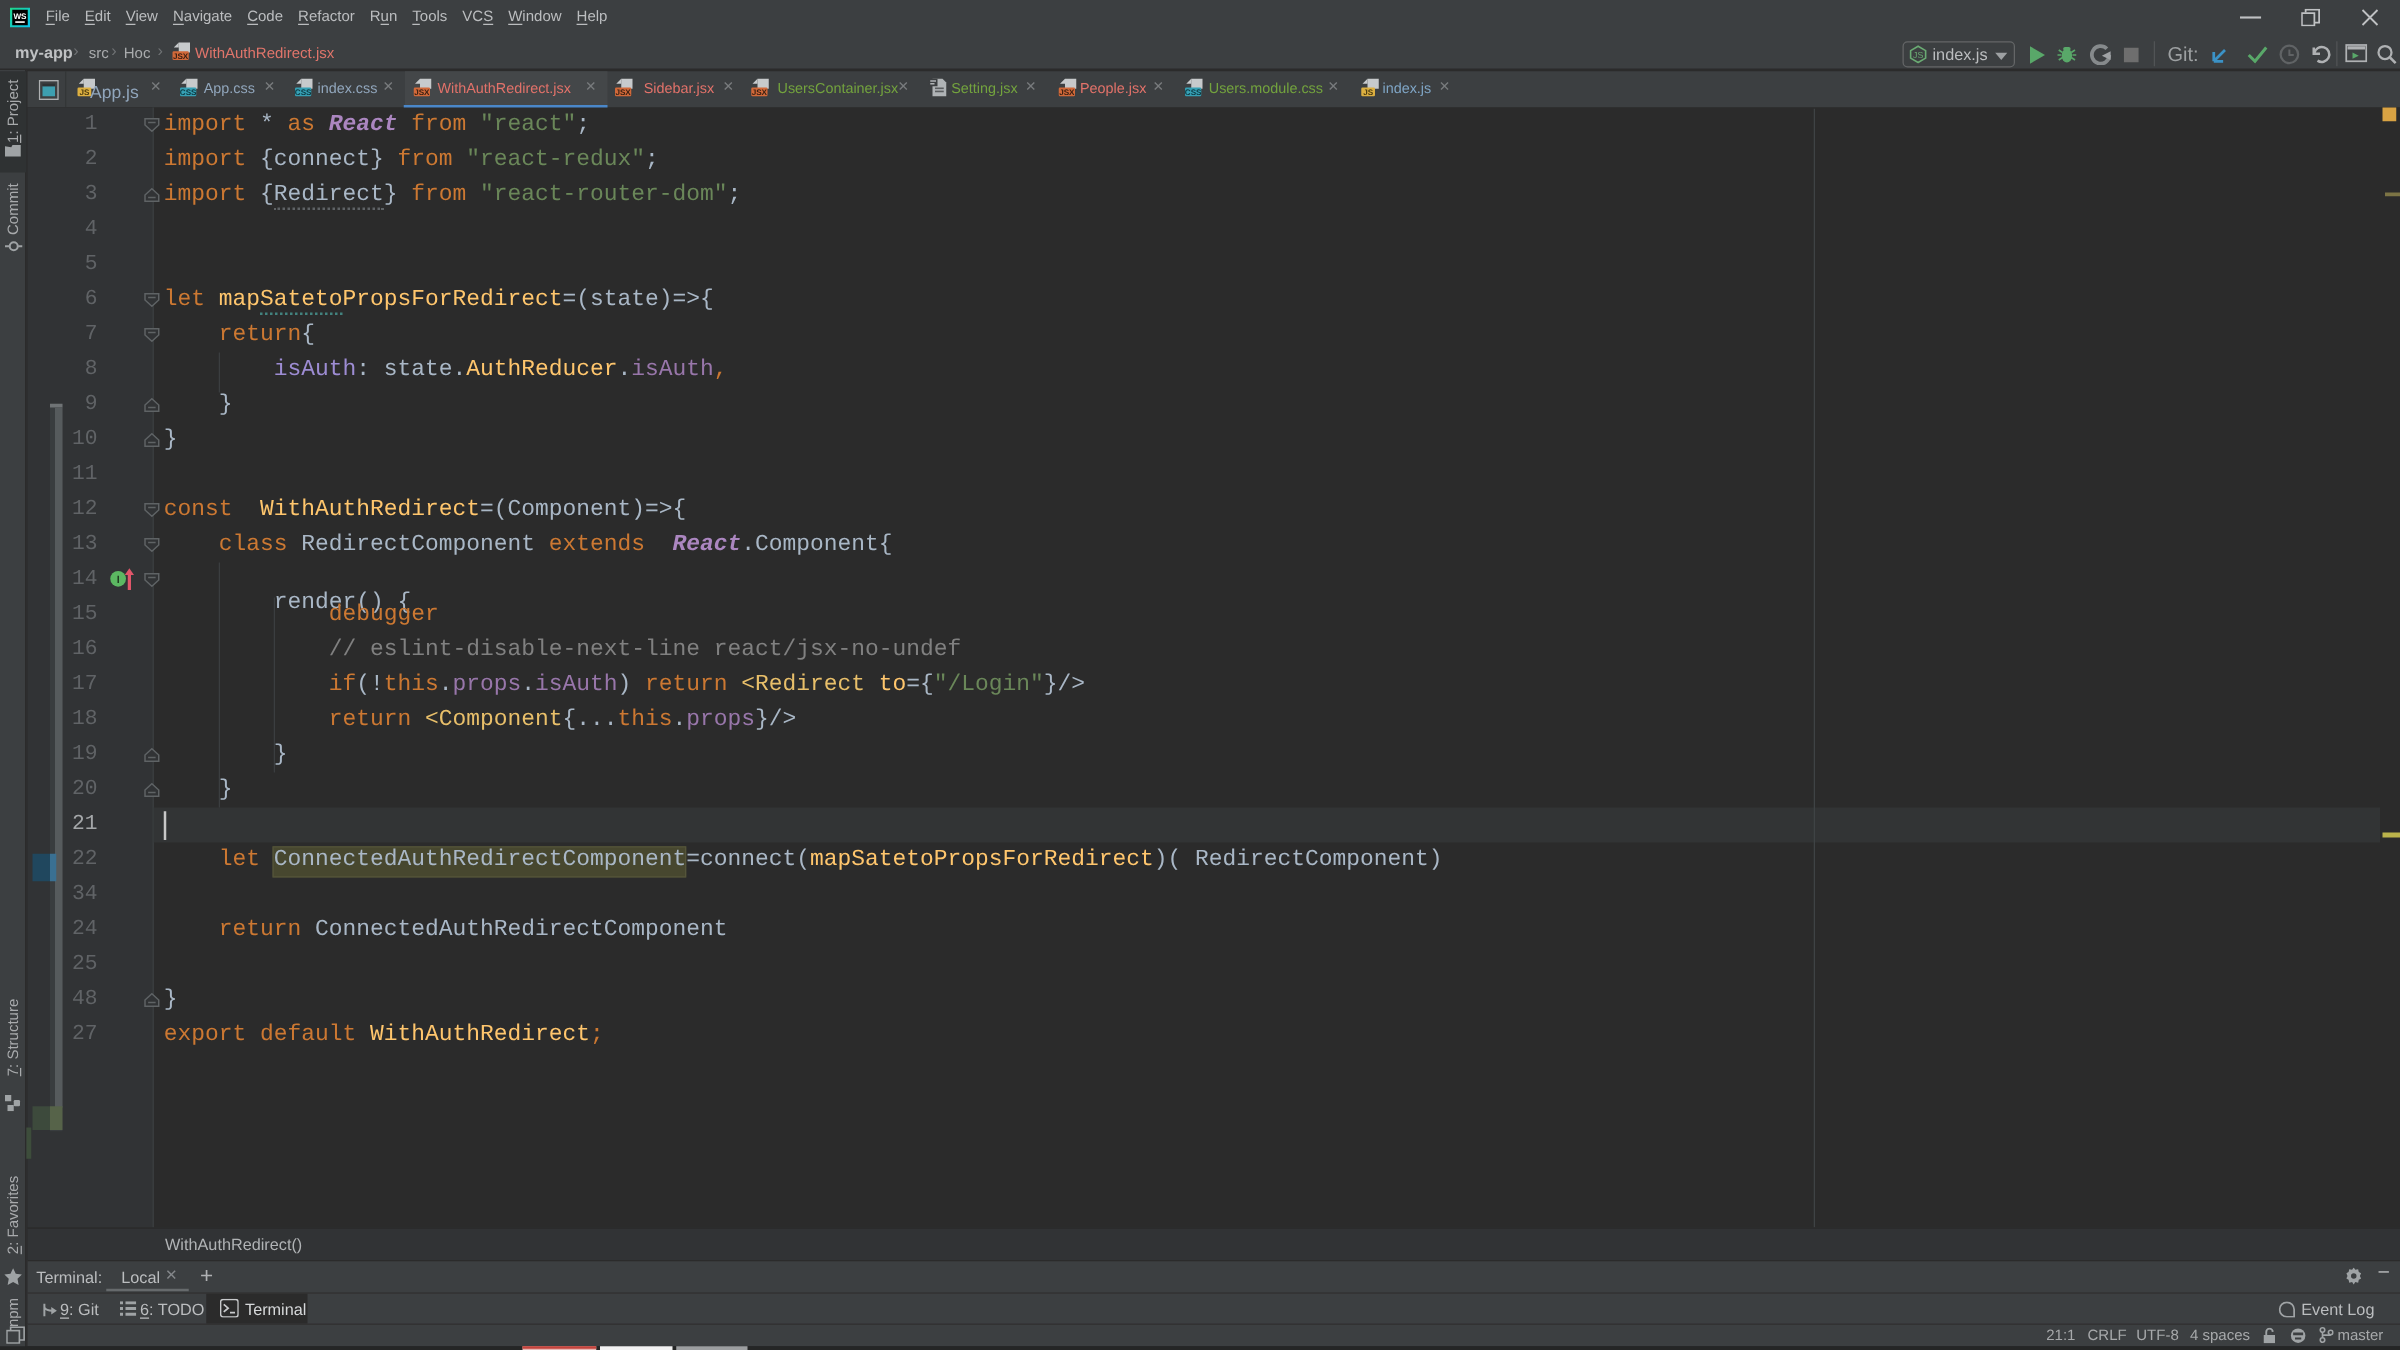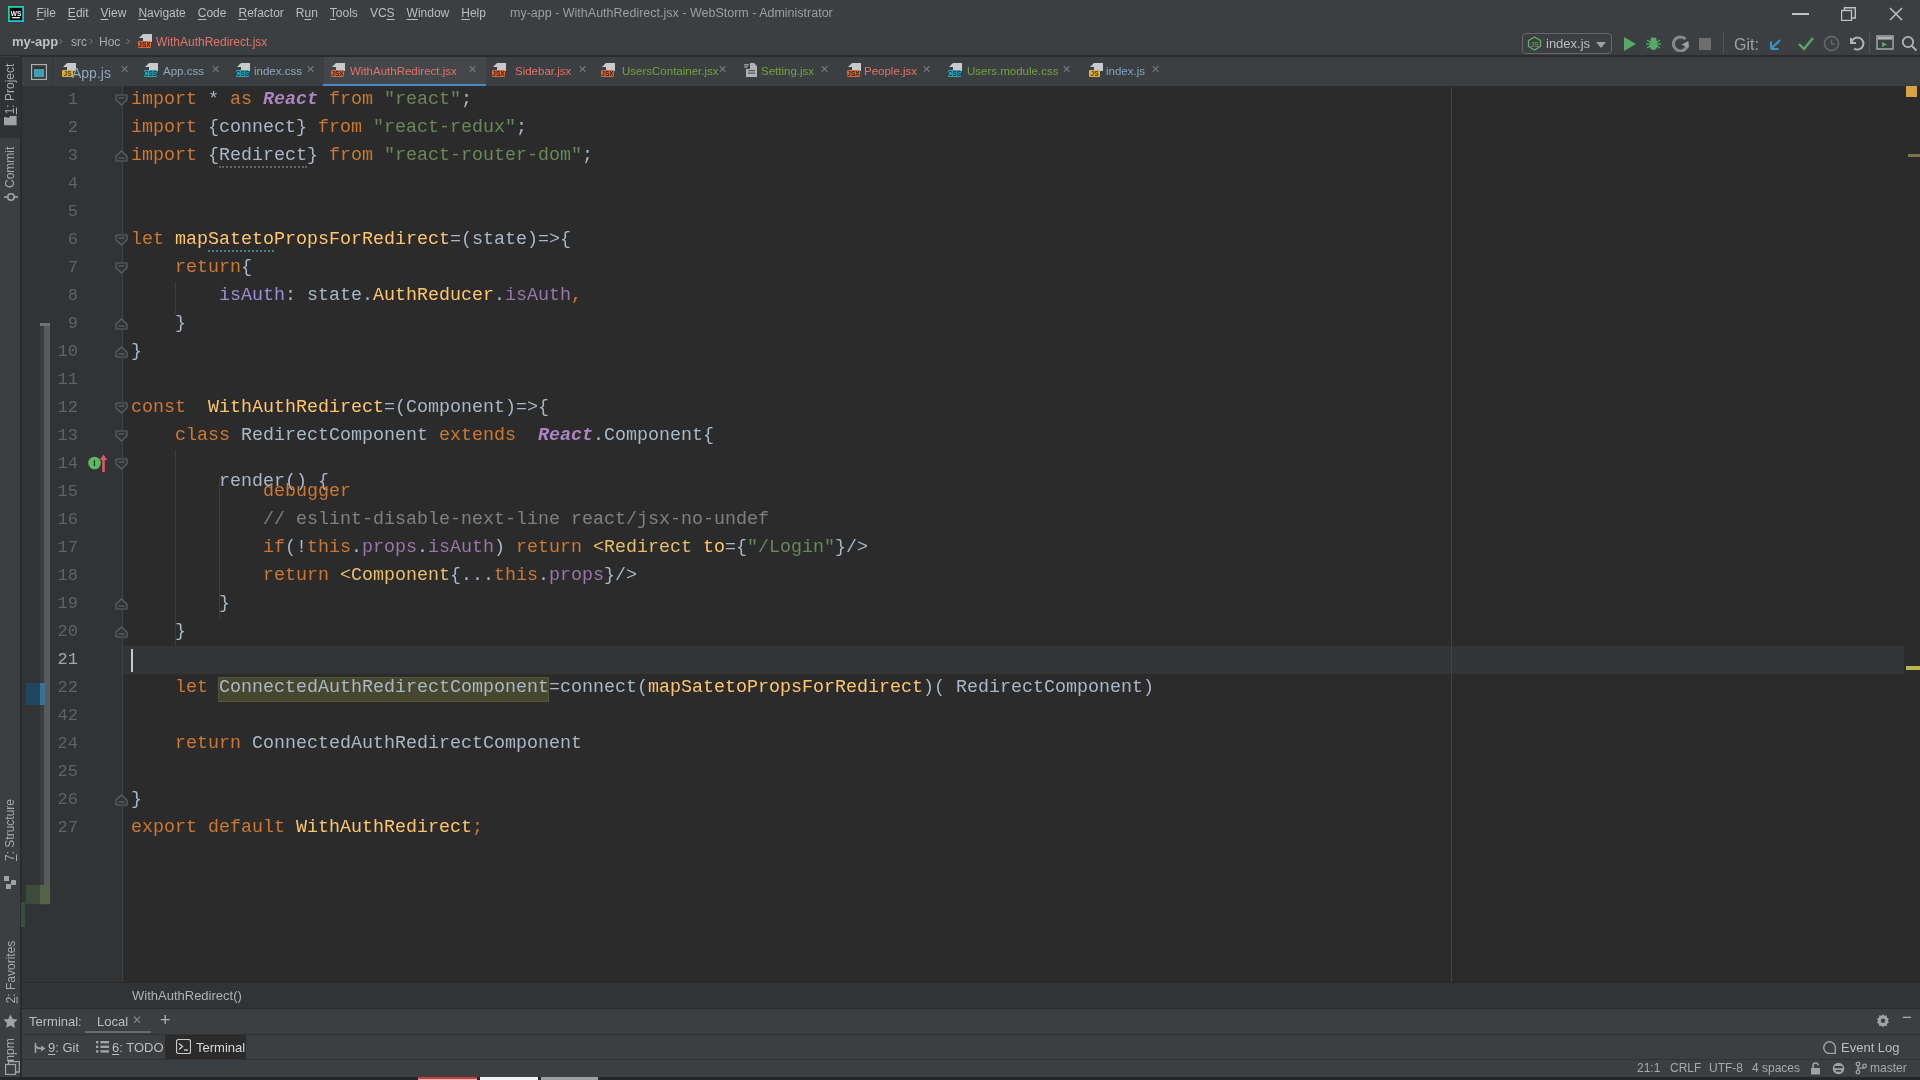--- a/index.html
+++ b/index.html
@@ -57,21 +57,20 @@
         </defs>
       <rect x="0" y="0" width="16" height="16" fill="url(#wsg)"></rect>
       <rect x="1.8" y="1.8" width="12.4" height="12.4" fill="#000"></rect>
       <text x="8" y="9.5" font-size="6.5" font-weight="bold" fill="#fff" text-anchor="middle" font-family="Liberation Sans">WS</text>
       <rect x="4.2" y="11" width="7.6" height="1.3" fill="#fff"></rect>
     </svg>
   </div>
   <div class="abs" style="left:30.5px;top:0;">
     <span class="menuitem"><span class="mn">F</span>ile</span><span class="menuitem"><span class="mn">E</span>dit</span><span class="menuitem"><span class="mn">V</span>iew</span><span class="menuitem"><span class="mn">N</span>avigate</span><span class="menuitem"><span class="mn">C</span>ode</span><span class="menuitem"><span class="mn">R</span>efactor</span><span class="menuitem">R<span class="mn">u</span>n</span><span class="menuitem"><span class="mn">T</span>ools</span><span class="menuitem">VC<span class="mn">S</span></span><span class="menuitem"><span class="mn">W</span>indow</span><span class="menuitem"><span class="mn">H</span>elp</span>
   </div>
-  <div class="abs" id="wintitle">my-app - WithAuthRedirect.jsx - WebStorm - Administrator</div>
 
   <svg class="abs" style="left:1792px;top:13px;" width="17" height="2">
       <rect width="17" height="2" fill="#bfc1c3"></rect>
     </svg>
   <svg class="abs" style="left:1841px;top:7px;" width="15" height="14">
     <rect x="0.5" y="3.5" width="10" height="10" fill="none" stroke="#bfc1c3" stroke-width="1.4"></rect>
     <path d="M3.5 3 L3.5 0.7 L14.3 0.7 L14.3 11 L11 11" fill="none" stroke="#bfc1c3" stroke-width="1.4"></path>
   </svg>
   <svg class="abs" style="left:1889px;top:7px;" width="14" height="14">
     <path d="M1 1 L13 13 M13 1 L1 13" stroke="#bfc1c3" stroke-width="1.5"></path>
@@ -272,24 +271,24 @@
 <div class="lnum" style="top:422px;">13</div>
 <div class="lnum" style="top:450px;">14</div>
 <div class="lnum" style="top:478px;">15</div>
 <div class="lnum" style="top:506px;">16</div>
 <div class="lnum" style="top:534px;">17</div>
 <div class="lnum" style="top:562px;">18</div>
 <div class="lnum" style="top:590px;">19</div>
 <div class="lnum" style="top:618px;">20</div>
 <div class="lnum" style="top:646px;color:#a4a7a9;">21</div>
 <div class="lnum" style="top:674px;">22</div>
-<div class="lnum" style="top:702px;">42</div>
+<div class="lnum" style="top:702px;">34</div>
 <div class="lnum" style="top:730px;">24</div>
 <div class="lnum" style="top:758px;">25</div>
-<div class="lnum" style="top:786px;">26</div>
+<div class="lnum" style="top:786px;">48</div>
 <div class="lnum" style="top:814px;">27</div>
 </div>
   <div id="code">
 <div class="cline" style="top:86px;"><span class="kw">import</span> * <span class="kw">as</span> <span class="rct">React</span> <span class="kw">from</span> <span class="str">"react"</span>;</div>
 <div class="cline" style="top:114px;"><span class="kw">import</span> {connect} <span class="kw">from</span> <span class="str">"react-redux"</span>;</div>
 <div class="cline" style="top:142px;"><span class="kw">import</span> {<span class="wavegray">Redirect</span>} <span class="kw">from</span> <span class="str">"react-router-dom"</span>;</div>
 <div class="cline" style="top:226px;"><span class="kw">let</span> <span class="fn">map<span class="waveteal">Sateto</span>PropsForRedirect</span>=(state)=&gt;{</div>
 <div class="cline" style="top:254px;">    <span class="kw">return</span>{</div>
 <div class="cline" style="top:282px;">        <span class="lav">isAuth</span>: state.<span class="fn">AuthReducer</span>.<span class="fld">isAuth</span><span class="kw">,</span></div>
 <div class="cline" style="top:310px;">    }</div>

